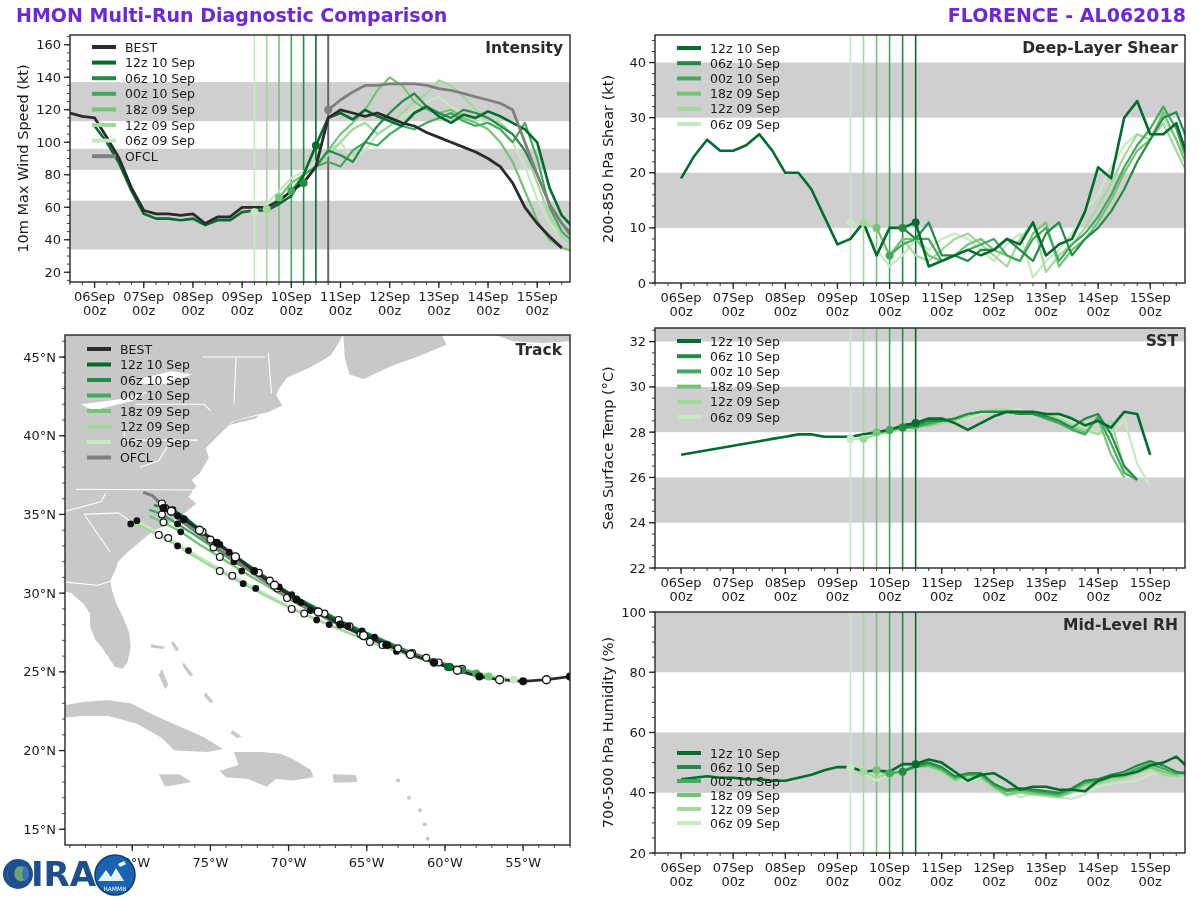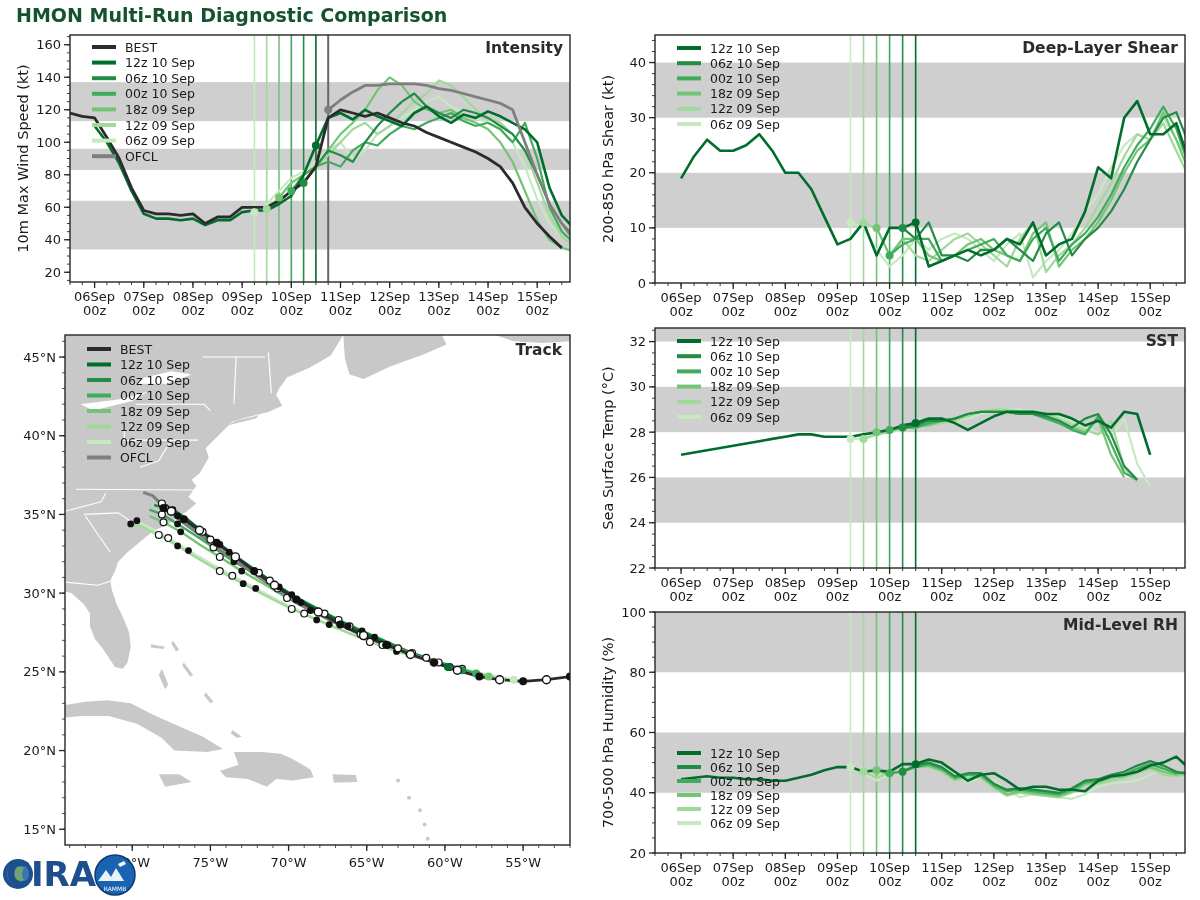--- a/index.html
+++ b/index.html
@@ -1,28 +1,29 @@
 <!DOCTYPE html>
 <html><head>
 <meta charset="utf-8">
 <style>
   html,body{margin:0;padding:0;background:#fff;}
   #page{position:relative;width:1200px;height:900px;background:#fff;
         font-family:"DejaVu Sans","Liberation Sans",sans-serif;overflow:hidden;}
-  .main-title{position:absolute;top:4px;font-size:19px;font-weight:bold;color:#14532d;}
+  .main-title{position:absolute;top:4px;font-size:19px;font-weight:bold;color:#6d28d9;}
   #title-left{left:16px;}
   #title-right{right:14px;text-align:right;}
   #chart-svg{position:absolute;left:0;top:0;}
   #cira-logo{position:absolute;left:2px;top:848px;width:150px;height:50px;}
 </style>
 </head>
 <body>
 <div id="page">
 
 <div class="main-title" id="title-left">HMON Multi-Run Diagnostic Comparison</div>
+<div class="main-title" id="title-right">FLORENCE - AL062018</div>
 
 <svg id="chart-svg" width="1200" height="900">
       <g>
         <clipPath id="clip-intensity">
           <rect x="70" y="35" width="500" height="247"></rect>
         </clipPath>
         <rect x="70" y="200.75" width="500" height="48.75" fill="#cfcfcf"></rect>
         <rect x="70" y="148.75" width="500" height="21.125" fill="#cfcfcf"></rect>
         <rect x="70" y="82.125" width="500" height="39" fill="#cfcfcf"></rect>
         <g clip-path="url(#clip-intensity)">

